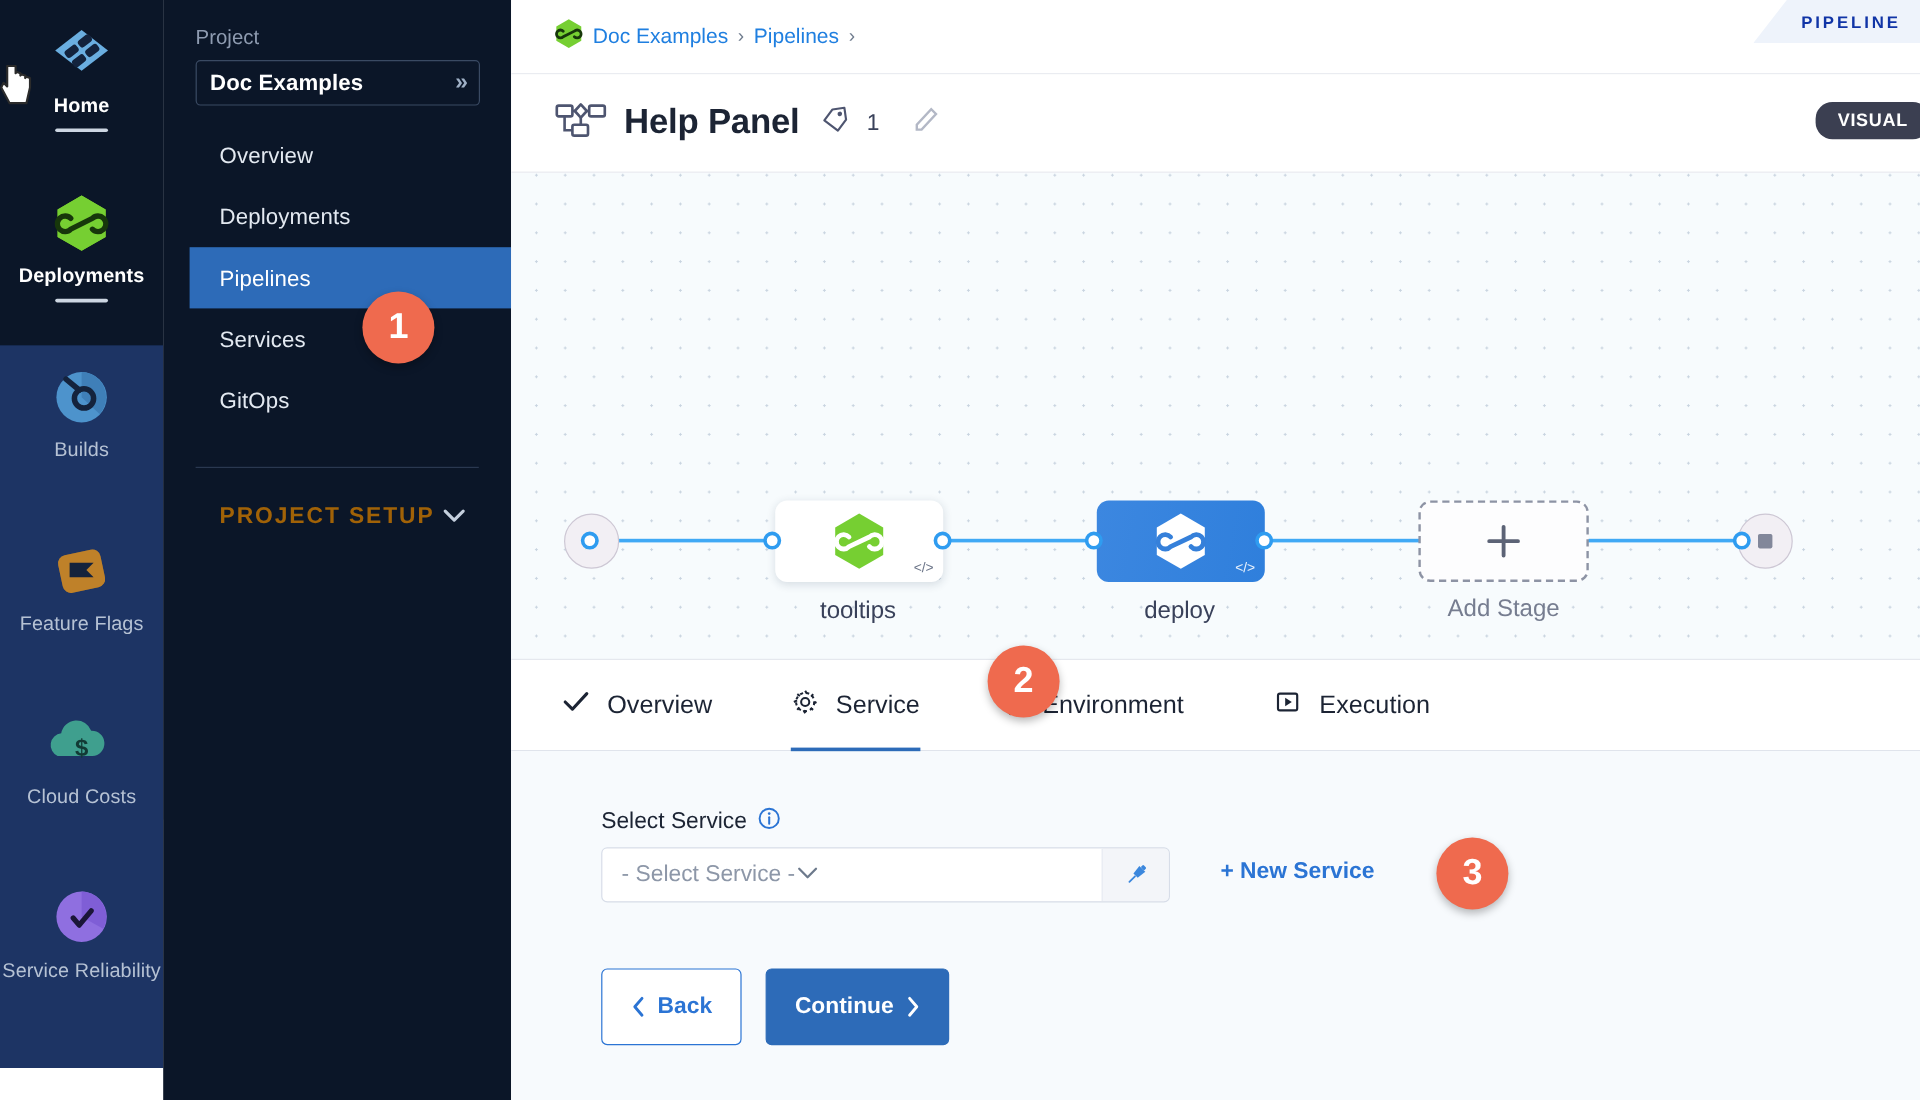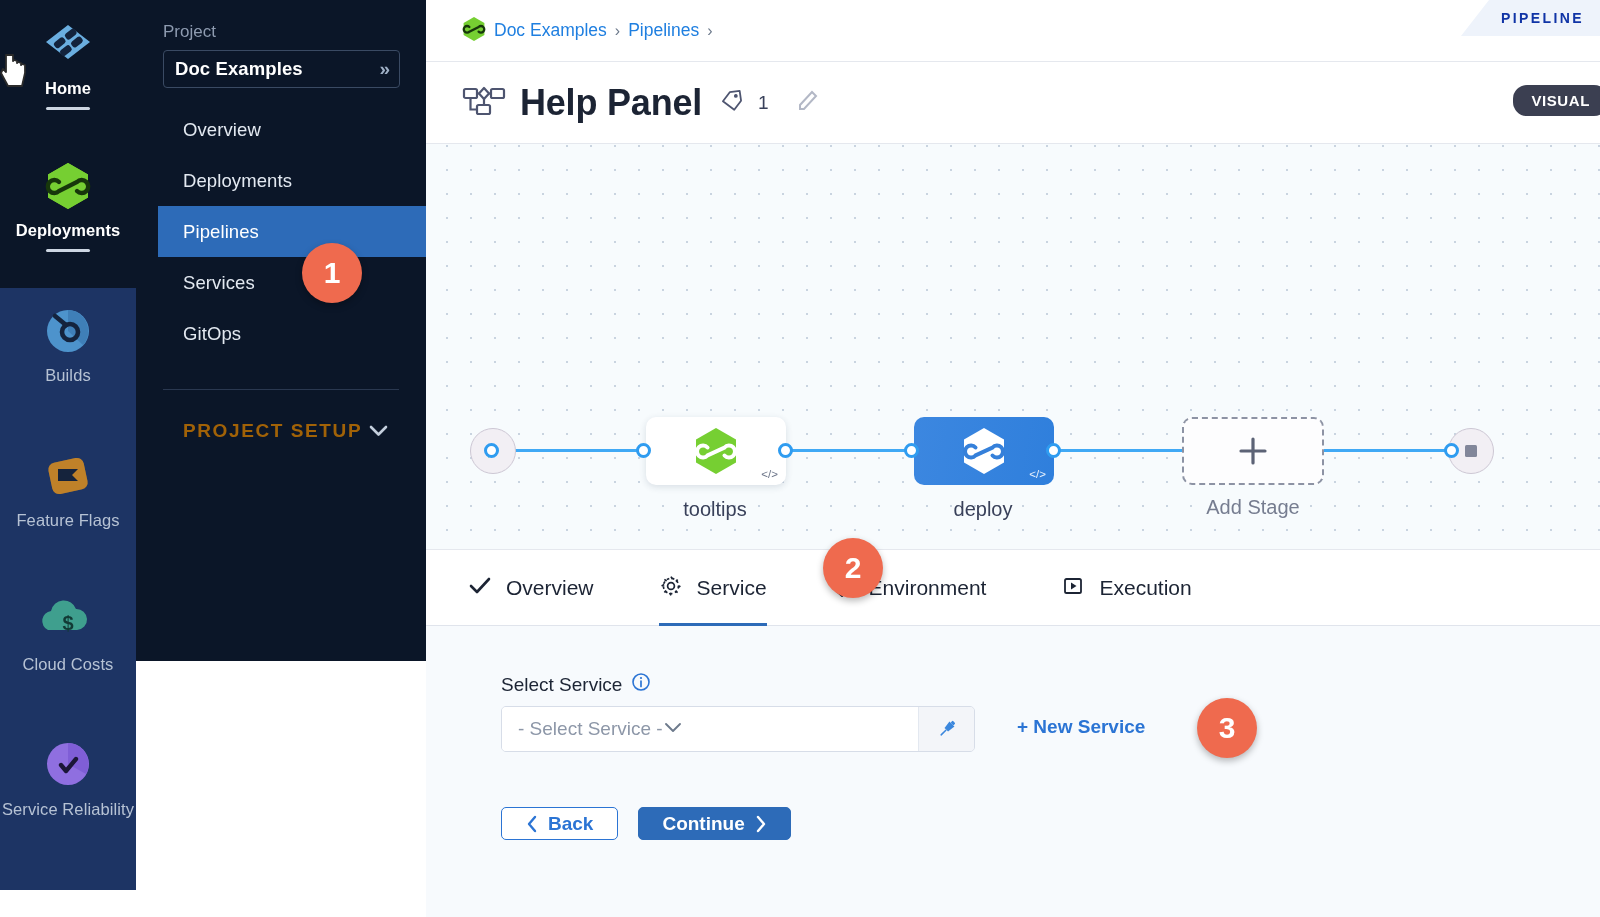--- a/index.html
+++ b/index.html
@@ -18,21 +18,21 @@
   .rail-bottom::after{content:"";position:absolute;left:0;top:0;width:136px;height:602px;background:#1d3464;}
   .rail-items { position:relative; z-index:3; }
   .rail-item { position:absolute; left:0; width:136px; text-align:center; }
   .rail-label { color:#e7ecf3; font-size:16.5px; line-height:20px; letter-spacing:.1px; }
   .rail-label.dim { color:#b6c2d4; }
   .rail-label.strong { color:#ffffff; font-weight:600; }
   .rail-ico { width:56px; height:52px; margin:0 auto 8px; position:relative; }
   .rail-underline { width:44px; height:3px; background:#cdd6e2; margin:9px auto 0; border-radius:2px;}
 
   
-  .proj { width:290px; flex:0 0 290px; background:#0b1628; position:relative; height:661px; }
+  .proj { width:290px; flex:0 0 290px; background:#0b1628; position:relative; height:917px; }
   .proj-inner { padding:22px 0 0 0; }
   .proj-label { color:#8e9bb0; font-size:17px; padding:0 0 8px 27px; }
   .proj-select { margin:0 26px 0 27px; height:38px; border:1px solid #3a4a63; border-radius:4px;
      display:flex; align-items:center; justify-content:space-between; padding:0 11px 0 11px; }
   .proj-select span.nm { color:#fff; font-weight:700; font-size:18.5px; letter-spacing:.1px;}
   .proj-select span.ch { color:#9fb0c6; font-size:19px; font-weight:700; letter-spacing:-2px; }
   .nav-list { margin-top:16px; position:relative; }
   .nav-item { height:51px; display:flex; align-items:center; padding-left:47px;
      color:#e3e9f1; font-size:18.5px; letter-spacing:.1px; position:relative; }
   .nav-item.active { background:#2d6bb8; color:#fff; margin-left:22px; padding-left:25px; }
@@ -48,21 +48,21 @@
      border-bottom:1px solid #e5e8ee; background:#fff; position:relative; }
   .bc-link { color:#1f7fe0; font-size:17.5px; }
   .bc-sep { color:#6d7a8c; font-size:16px; }
 
   .pipeline-tab { position:absolute; right:0; top:0; height:36px; display:flex; align-items:center;
      padding:0 16px 0 40px; color:#1034a6; font-size:14px; font-weight:700; letter-spacing:2.4px;
      background:#eef3fb; clip-path: polygon(28px 0, 100% 0, 100% 100%, 0 100%); }
 
   .title-row { height:82px; display:flex; align-items:center; padding-left:36px; gap:14px;
      border-bottom:1px solid #e5e8ee; background:#fff; position:relative; }
-  .title-txt { font-size:36px; font-weight:700; color:#1c2434; letter-spacing:-.2px; }
+  .title-txt { font-size:29px; font-weight:700; color:#1c2434; letter-spacing:-.2px; }
   .tag-count { font-size:19px; color:#39415a; }
   .visual-badge { position:absolute; right:-8px; top:23px; background:#3b3f51; color:#fff;
      font-size:15px; font-weight:700; letter-spacing:.6px; padding:7px 18px; border-radius:14px; }
 
   
   .canvas { position:relative; height:406px; background:#f7fbfd;
      background-image: radial-gradient(#c9d4e0 1.1px, transparent 1.1px);
      background-size: 24px 24px; background-position: 9px 14px;
      border-bottom:1px solid #e5e8ee; }
   .conn { position:absolute; height:3px; background:#40a9f5; top:305px; }
@@ -93,21 +93,21 @@
   .form { background:#f7fafd; height:293px; position:relative; }
   .field-label { position:absolute; left:501px; top:672px; font-size:19px; color:#1c2434; display:flex; gap:9px; align-items:center;}
   .select-wrap { position:absolute; left:501px; top:706px; width:474px; height:46px; display:flex;
      border:1px solid #d7dde8; border-radius:5px; overflow:hidden; background:#f3f5f9;}
   .select-box { flex:1; background:#fff; display:flex; align-items:center; justify-content:flex-start;
      padding:0 15px 0 16px; border-right:1px solid #e3e8f0;}
   .select-placeholder { color:#8d97a8; font-size:19px; }
   .pin-cell { width:55px; display:flex; align-items:center; justify-content:center; background:#f3f5f9;}
   .new-service { position:absolute; left:1017px; top:716px; color:#2b74d4; font-size:19px; font-weight:700;}
   .btn-row { position:absolute; left:501px; top:807px; display:flex; gap:20px; }
-  .btn { height:33px; border-radius:5px; display:flex; align-items:center; gap:10px; font-size:19px; font-weight:700;}
+  .btn { height:64px; border-radius:5px; display:flex; align-items:center; gap:10px; font-size:19px; font-weight:700;}
   .btn.back { background:#fff; border:1px solid #2b74d4; color:#2b74d4; padding:0 24px; }
   .btn.cont { background:#2d6bb8; color:#fff; padding:0 23px; border:1px solid #2d6bb8;}
 
   
   .callout { position:absolute; border-radius:50%; background:#ef6a4e; color:#fff;
      display:flex; align-items:center; justify-content:center; font-size:30px; font-weight:600;
      box-shadow:0 3px 7px rgba(0,0,0,.28); z-index:40; }
 
   .cursor { position:absolute; left:0; top:52px; z-index:50; }
 </style>

